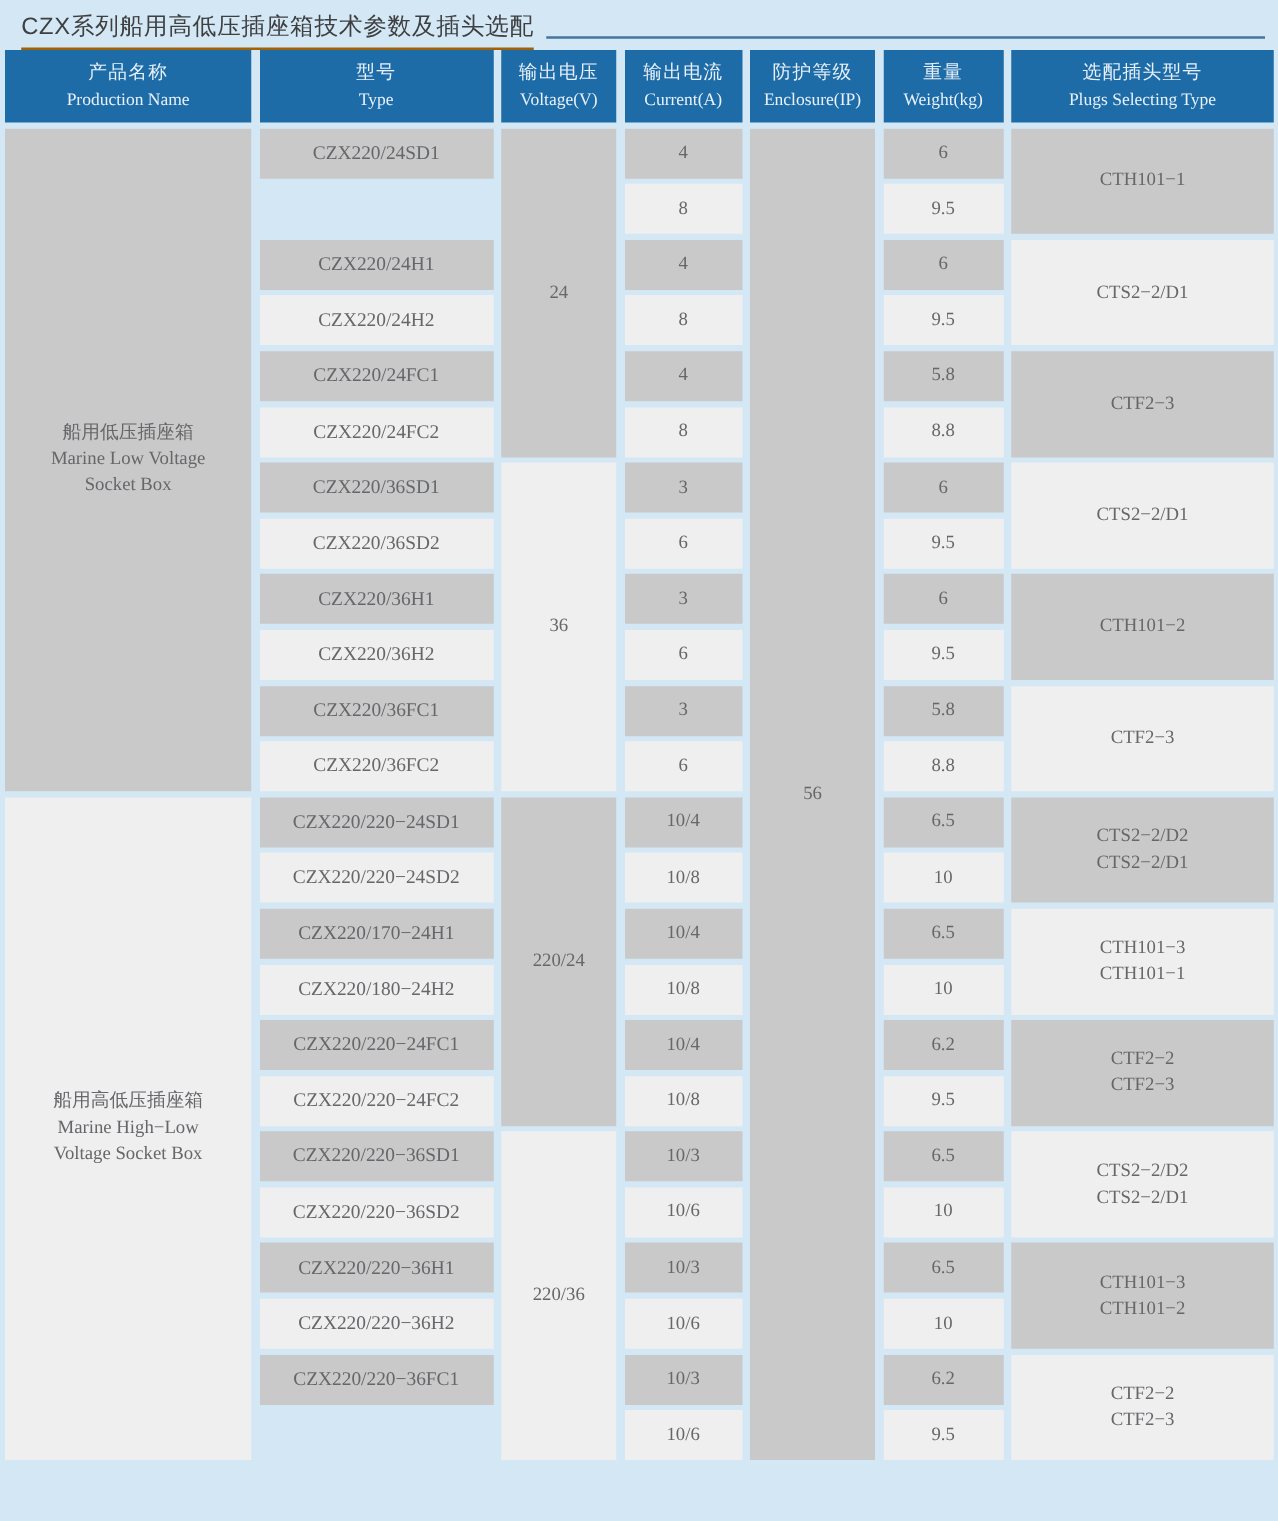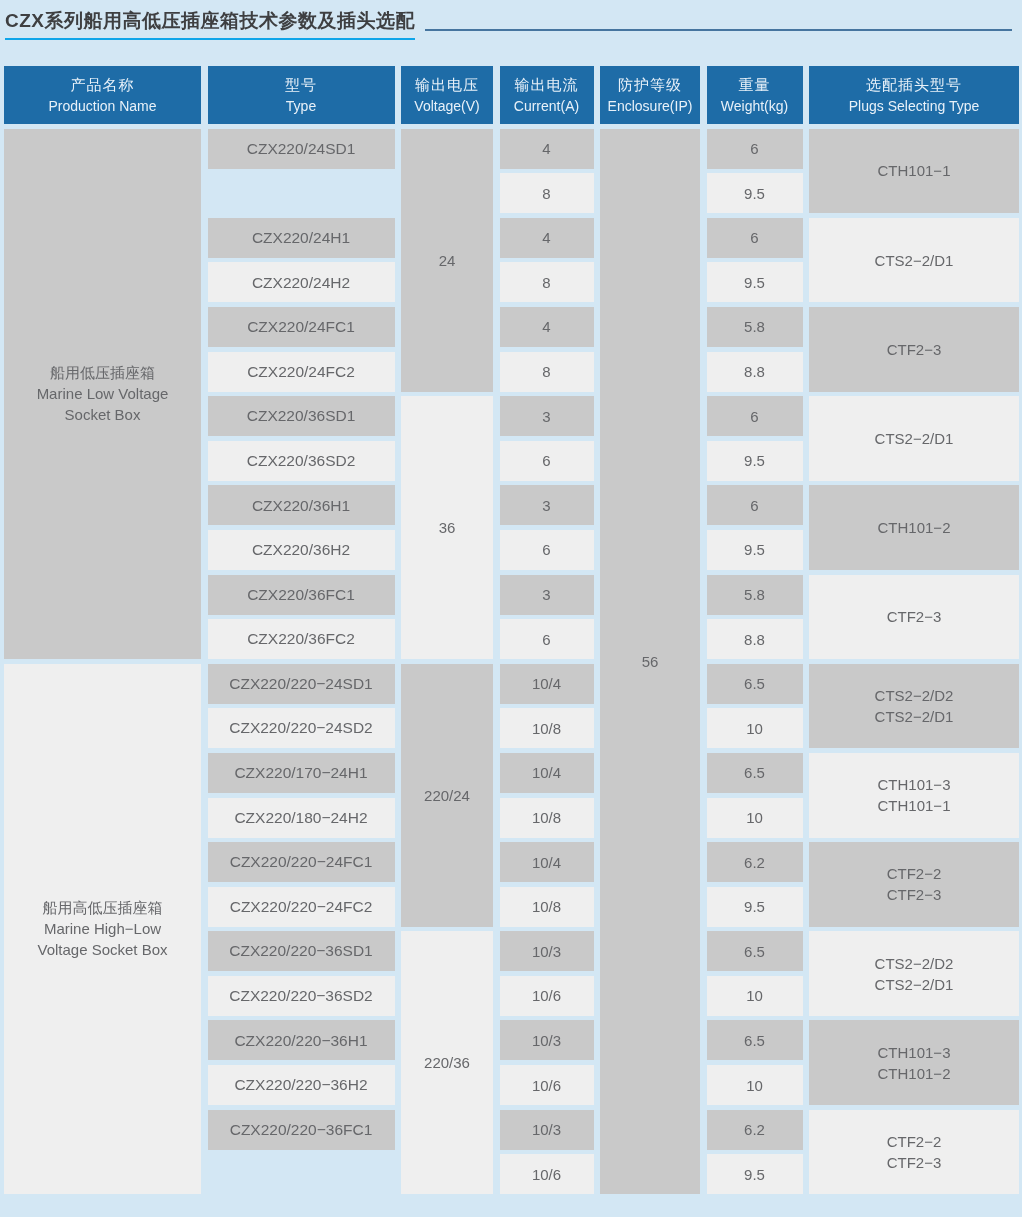--- a/index.html
+++ b/index.html
@@ -7,37 +7,38 @@
     width:1022px; height:1217px;
     background:#d3e7f4;
     font-family:"Liberation Sans","DejaVu Sans",sans-serif;
     -webkit-font-smoothing:antialiased;
   }
   .page { padding:8px 3px 0 4px; }
 
   
   .title-row { display:flex; align-items:flex-end; padding-left:1px; }
   .page-title {
-    font-size:19px; font-weight:bold; color:#3e3f41;
+    font-size:19px; font-weight:normal; color:#3e3f41;
     letter-spacing:0.5px;
-    border-bottom:2px solid #0ea5e9;
+    border-bottom:2px solid #a16207;
     padding-bottom:4px;
+    margin-left:12px;
   }
   .title-rule {
     flex:1; height:2px; background:#46759f;
     margin:0 7px 9px 10px;
   }
 
   
   .grid {
-    margin-top:26px;
     display:grid;
     grid-template-columns:197px 187px 92px 94px 100px 96px 1fr;
     grid-template-rows:58px repeat(24, 40px);
     gap:4.6px 6.5px;
+    font-family:Liberation Serif, serif;
   }
   .cell {
     display:flex; flex-direction:column;
     align-items:center; justify-content:center;
     text-align:center;
     font-size:15px; color:#66676a; line-height:1.4;
     overflow:hidden;
   }
   .dark  { background:#c9c9c9; }
   .light { background:#efefef; }

